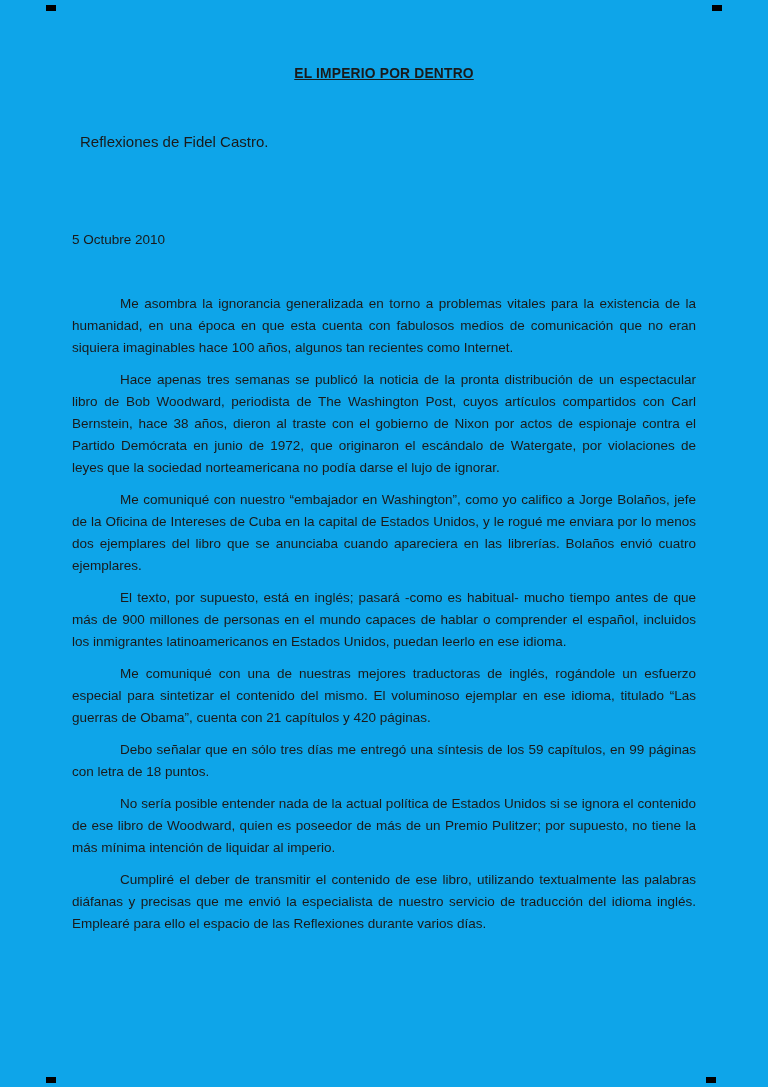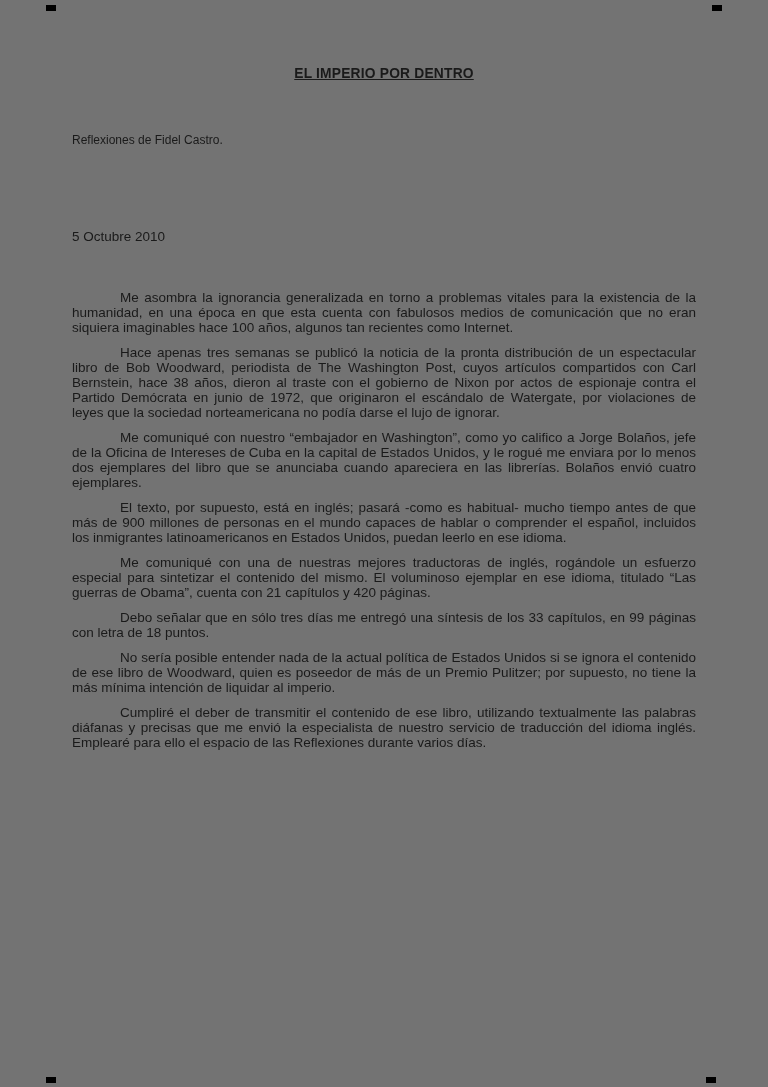--- a/index.html
+++ b/index.html
@@ -4,46 +4,46 @@
 <style>
   html, body {
     margin: 0;
     padding: 0;
     background: #ffffff;
   }
   .page {
     position: relative;
     width: 768px;
     height: 1087px;
-    background: #737373;
+    background: #0ea5e9;
     box-sizing: border-box;
     padding: 66px 72px 0 72px;
     font-family: "Liberation Sans", sans-serif;
     color: #1a1a1a;
     overflow: hidden;
   }
   .doc-title {
     text-align: center;
     font-weight: bold;
     font-size: 13.8px;
     text-decoration: underline;
     letter-spacing: 0.2px;
     margin: 0 0 52px 0;
   }
   .doc-subtitle {
-    font-size: 12px;
-    margin: 0 0 82px 0;
+    font-size: 15px;
+    margin: 0 0 82px 8px;
   }
   .doc-date {
     font-size: 13.5px;
     margin: 0 0 46px 0;
   }
   .doc-body p {
     font-size: 13.5px;
-    line-height: 15px;
+    line-height: 22px;
     text-align: justify;
     text-indent: 48px;
     margin: 0 0 10px 0;
   }
   .corner-mark {
     position: absolute;
     width: 10px;
     height: 6px;
     background: #000000;
   }
@@ -67,18 +67,18 @@
   <p class="doc-subtitle">Reflexiones de Fidel Castro.</p>
 
   <p class="doc-date">5 Octubre 2010</p>
 
   <div class="doc-body">
     <p>Me asombra la ignorancia generalizada en torno a problemas vitales para la existencia de la humanidad, en una época en que esta cuenta con fabulosos medios de comunicación que no eran siquiera imaginables hace 100 años, algunos tan recientes como Internet.</p>
     <p>Hace apenas tres semanas se publicó la noticia de la pronta distribución de un espectacular libro de Bob Woodward, periodista de The Washington Post, cuyos artículos compartidos con Carl Bernstein, hace 38 años, dieron al traste con el gobierno de Nixon por actos de espionaje contra el Partido Demócrata en junio de 1972, que originaron el escándalo de Watergate, por violaciones de leyes que la sociedad norteamericana no podía darse el lujo de ignorar.</p>
     <p>Me comuniqué con nuestro “embajador en Washington”, como yo califico a Jorge Bolaños, jefe de la Oficina de Intereses de Cuba en la capital de Estados Unidos, y le rogué me enviara por lo menos dos ejemplares del libro que se anunciaba cuando apareciera en las librerías. Bolaños envió cuatro ejemplares.</p>
     <p>El texto, por supuesto, está en inglés; pasará -como es habitual- mucho tiempo antes de que más de 900 millones de personas en el mundo capaces de hablar o comprender el español, incluidos los inmigrantes latinoamericanos en Estados Unidos, puedan leerlo en ese idioma.</p>
     <p>Me comuniqué con una de nuestras mejores traductoras de inglés, rogándole un esfuerzo especial para sintetizar el contenido del mismo. El voluminoso ejemplar en ese idioma, titulado “Las guerras de Obama”, cuenta con 21 capítulos y 420 páginas.</p>
-    <p>Debo señalar que en sólo tres días me entregó una síntesis de los 33 capítulos, en 99 páginas con letra de 18 puntos.</p>
+    <p>Debo señalar que en sólo tres días me entregó una síntesis de los 59 capítulos, en 99 páginas con letra de 18 puntos.</p>
     <p>No sería posible entender nada de la actual política de Estados Unidos si se ignora el contenido de ese libro de Woodward, quien es poseedor de más de un Premio Pulitzer; por supuesto, no tiene la más mínima intención de liquidar al imperio.</p>
     <p>Cumpliré el deber de transmitir el contenido de ese libro, utilizando textualmente las palabras diáfanas y precisas que me envió la especialista de nuestro servicio de traducción del idioma inglés. Emplearé para ello el espacio de las Reflexiones durante varios días.</p>
   </div>
 
 </div>
 
 </body></html>

